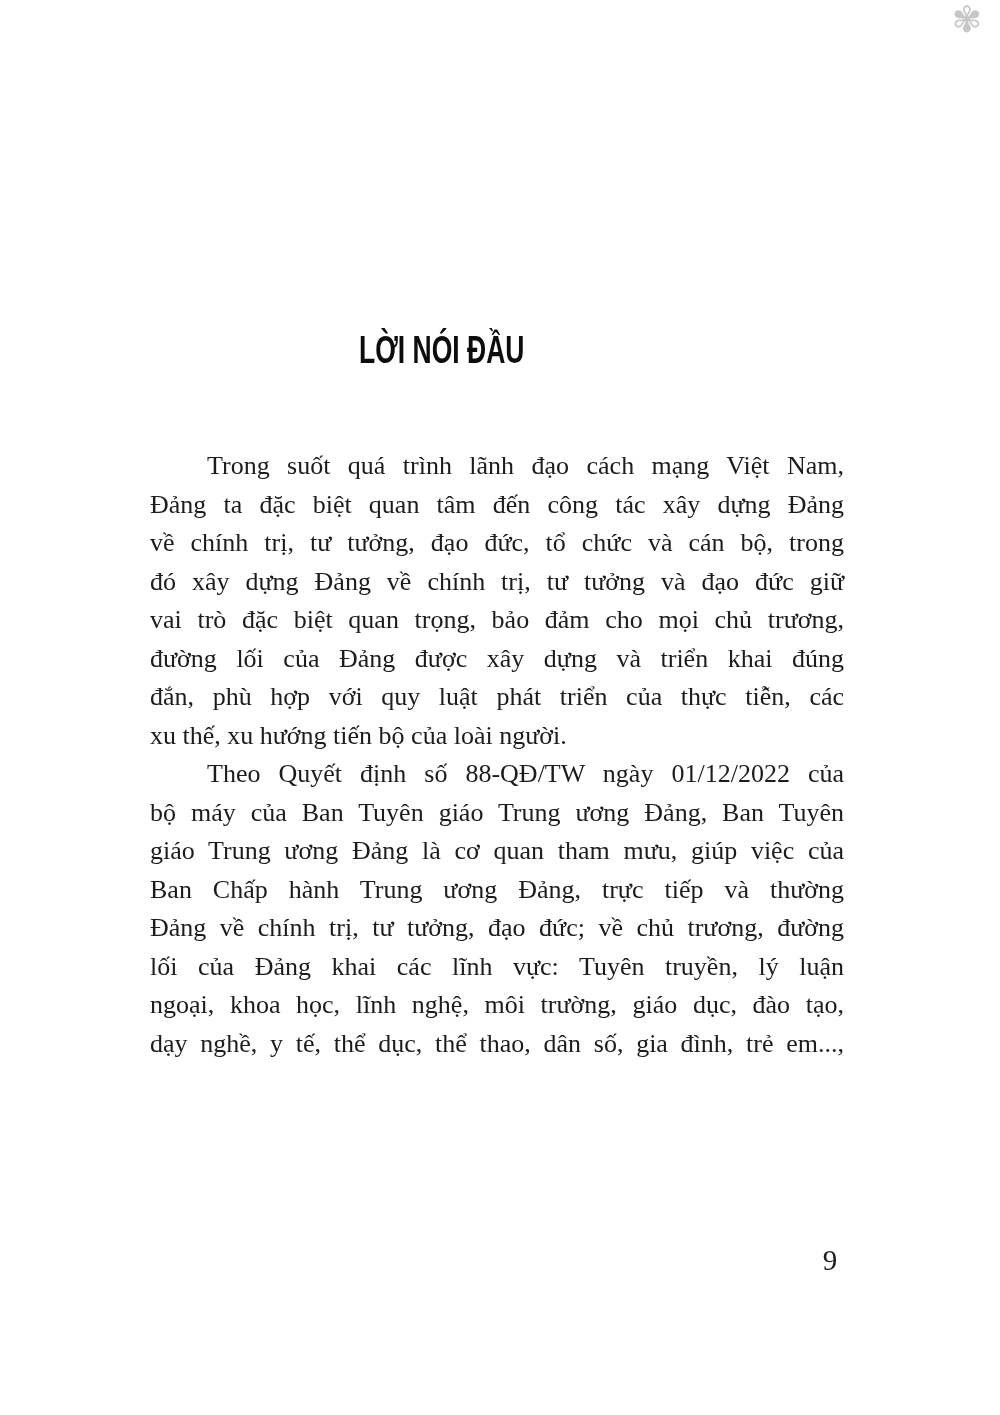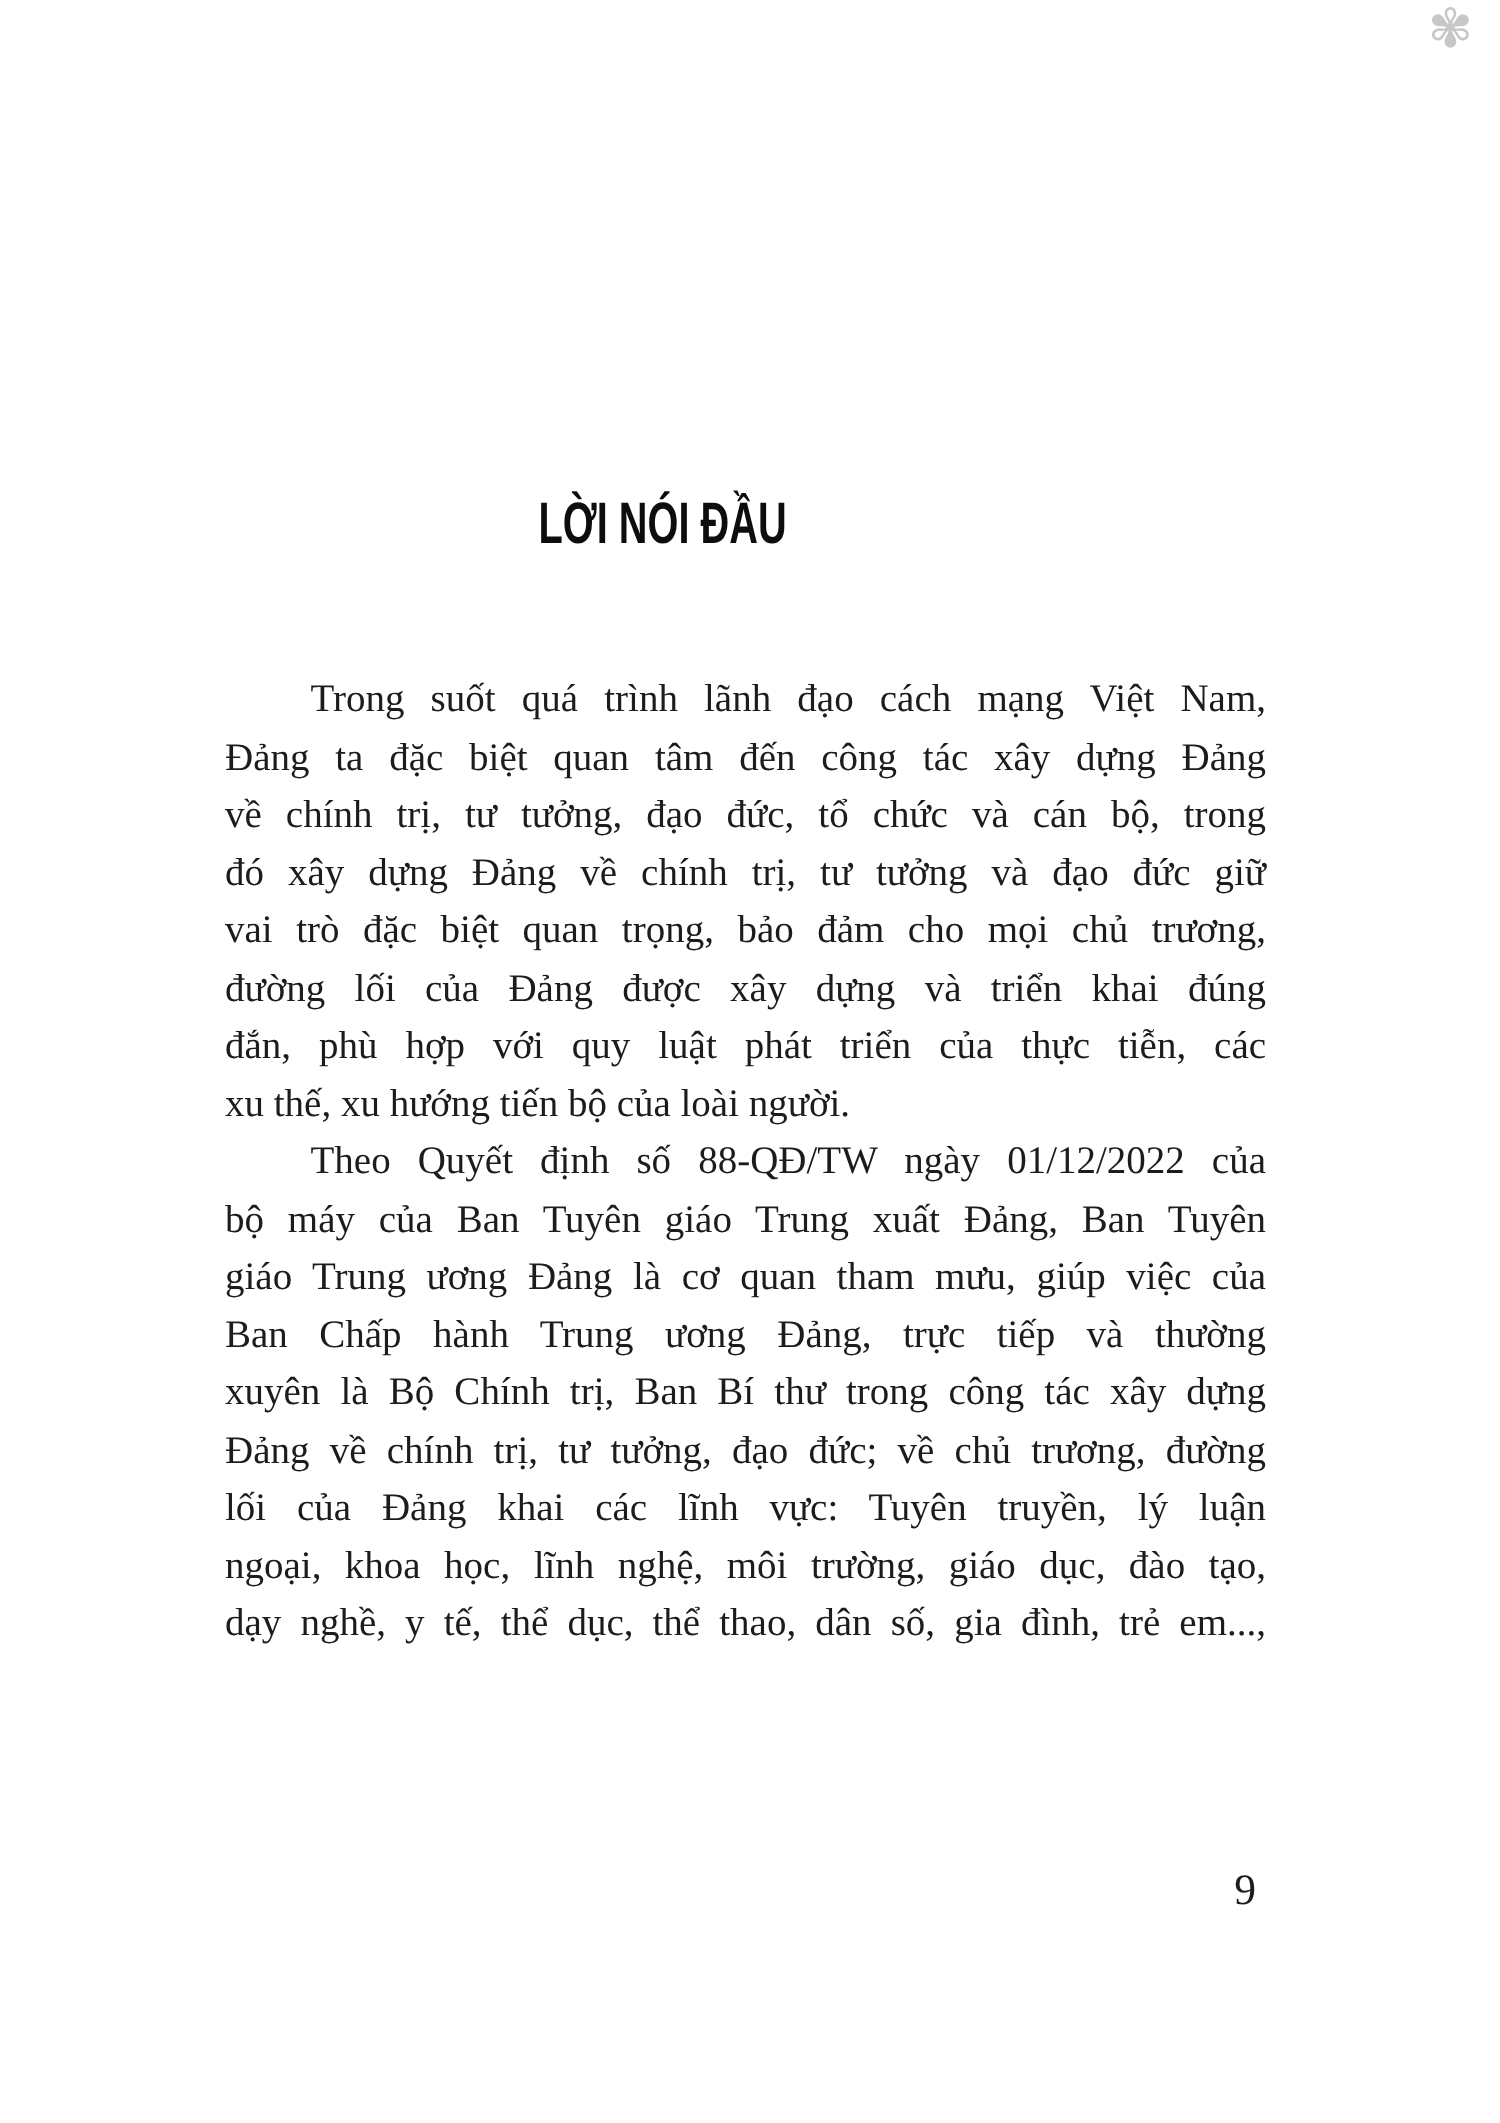--- a/index.html
+++ b/index.html
@@ -89,24 +89,23 @@
   <div class="body-text">
       <div class="line indent just">Trong suốt quá trình lãnh đạo cách mạng Việt Nam,</div>
       <div class="line just">Đảng ta đặc biệt quan tâm đến công tác xây dựng Đảng</div>
       <div class="line just">về chính trị, tư tưởng, đạo đức, tổ chức và cán bộ, trong</div>
       <div class="line just">đó xây dựng Đảng về chính trị, tư tưởng và đạo đức giữ</div>
       <div class="line just">vai trò đặc biệt quan trọng, bảo đảm cho mọi chủ trương,</div>
       <div class="line just">đường lối của Đảng được xây dựng và triển khai đúng</div>
       <div class="line just">đắn, phù hợp với quy luật phát triển của thực tiễn, các</div>
       <div class="line">xu thế, xu hướng tiến bộ của loài người.</div>
       <div class="line indent just">Theo Quyết định số 88-QĐ/TW ngày 01/12/2022 của</div>
-      <div class="line just">bộ máy của Ban Tuyên giáo Trung xuất Đảng, Ban Tuyên</div>
+      <div class="line just">bộ máy của Ban Tuyên giáo Trung ương Đảng, Ban Tuyên</div>
       <div class="line just">giáo Trung ương Đảng là cơ quan tham mưu, giúp việc của</div>
       <div class="line just">Ban Chấp hành Trung ương Đảng, trực tiếp và thường</div>
-      <div class="line just">xuyên là Bộ Chính trị, Ban Bí thư trong công tác xây dựng</div>
       <div class="line just">Đảng về chính trị, tư tưởng, đạo đức; về chủ trương, đường</div>
       <div class="line just">lối của Đảng khai các lĩnh vực: Tuyên truyền, lý luận</div>
       <div class="line just">ngoại, khoa học, lĩnh nghệ, môi trường, giáo dục, đào tạo,</div>
       <div class="line just">dạy nghề, y tế, thể dục, thể thao, dân số, gia đình, trẻ em...,</div>
     </div>
 
   <div class="page-number">9</div>
 
 </div>
 

